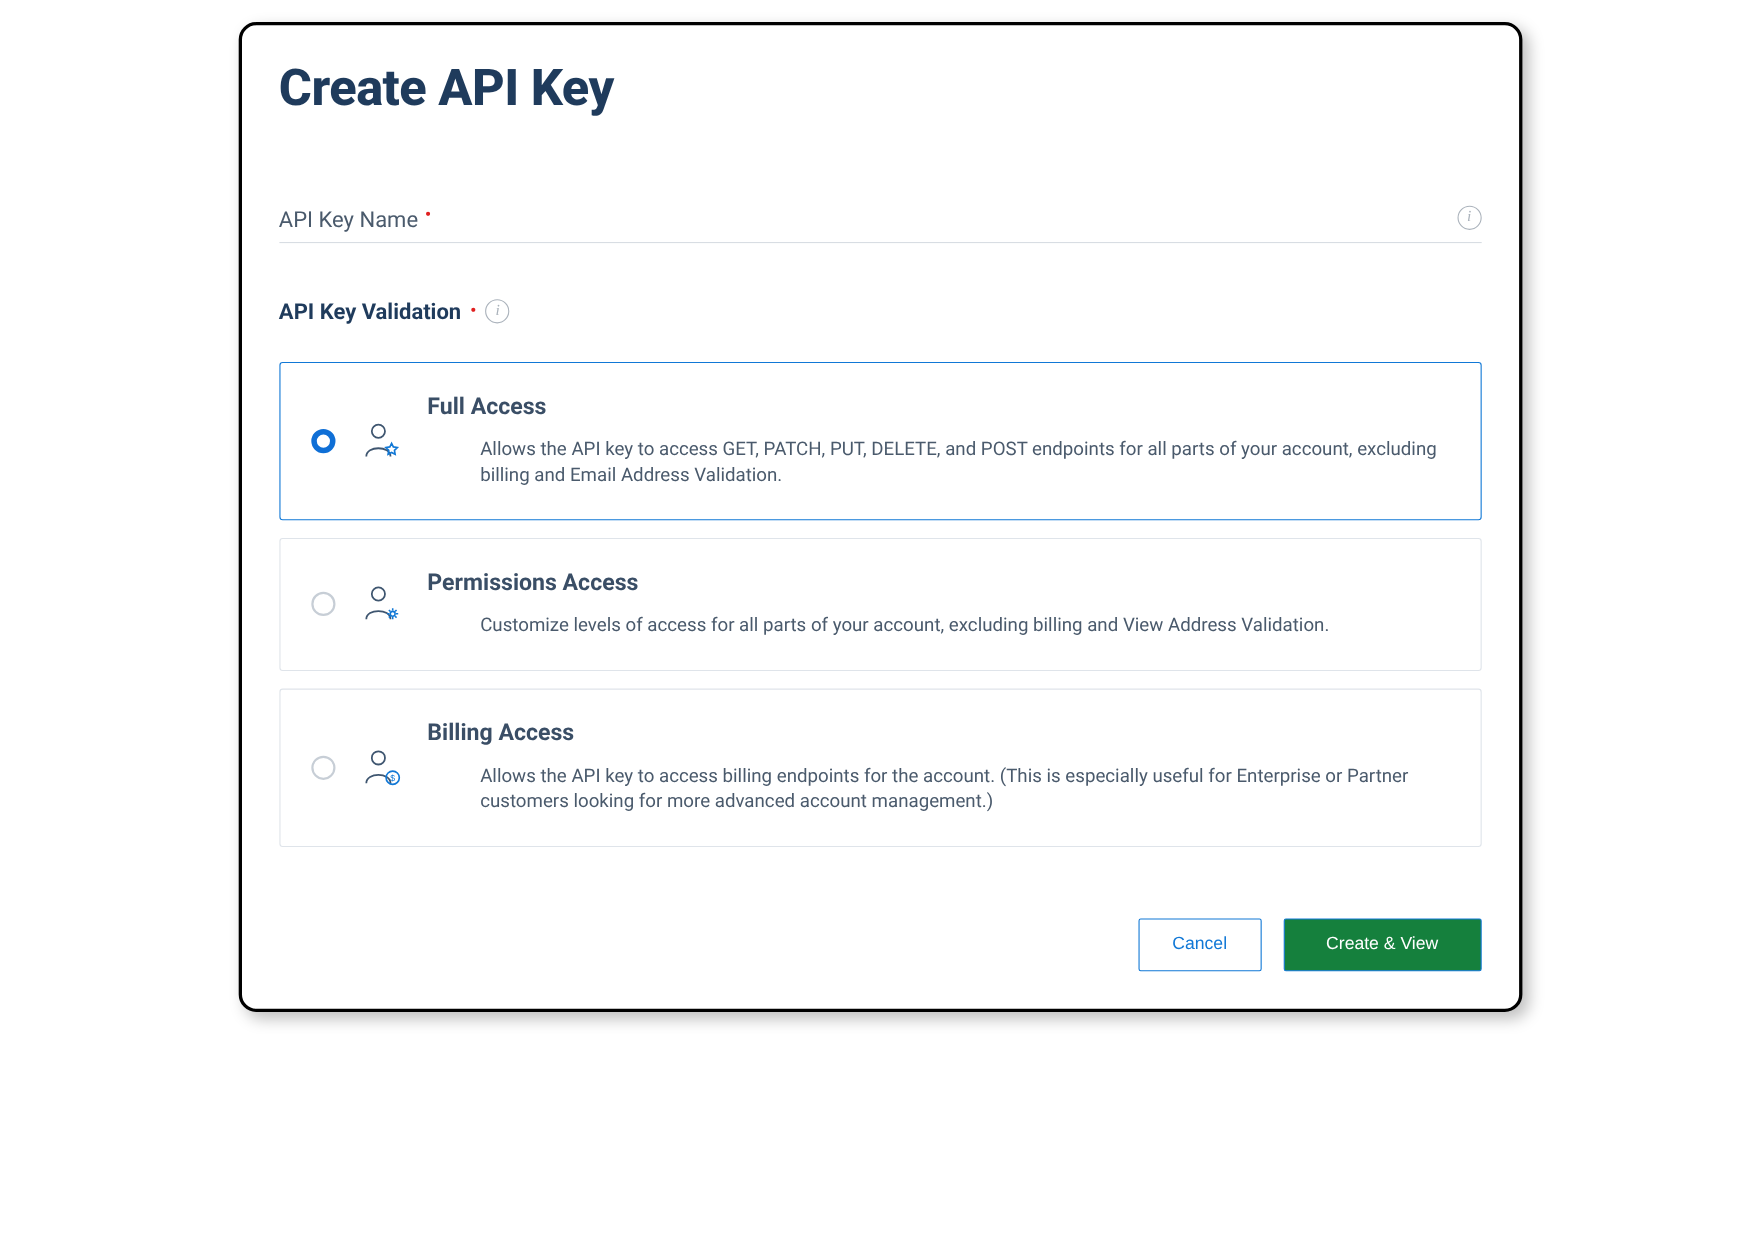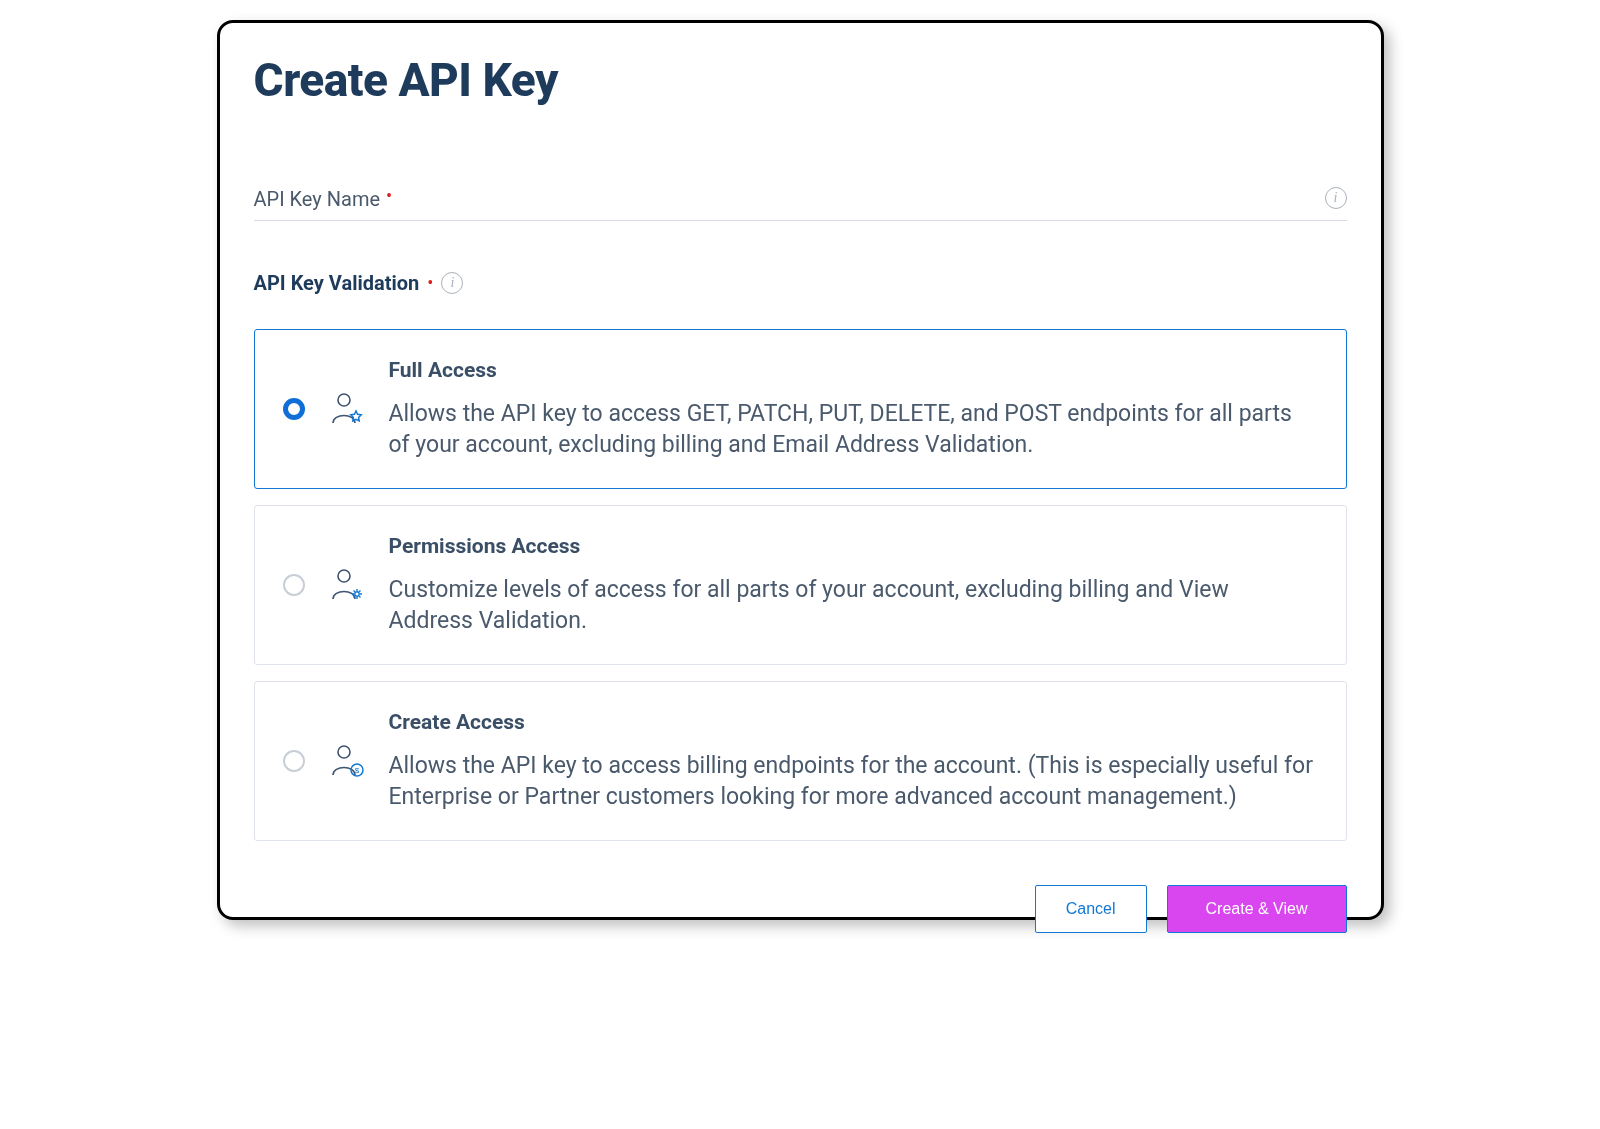--- a/index.html
+++ b/index.html
@@ -122,23 +122,24 @@
   .option-text {
     flex: 1;
   }
   .option-title {
     font-size: 21px;
     font-weight: 700;
     color: #3a4e66;
     margin-bottom: 16px;
   }
   .option-desc {
-    font-size: 23px;
+    font-size: 17px;
     color: #4a5a6c;
     line-height: 1.35;
+    margin-left: 48px;
   }
   .actions {
     display: flex;
     justify-content: flex-end;
     gap: 20px;
     margin-top: auto;
     padding-top: 28px;
   }
   .btn {
     font-size: 16px;
@@ -146,21 +147,21 @@
     padding: 14px 30px;
     border-radius: 2px;
     cursor: pointer;
   }
   .btn-secondary {
     background: #fff;
     color: #1178d6;
     border: 1.5px solid #1178d6;
   }
   .btn-primary {
-    background: #d946ef;
+    background: #15803d;
     color: #fff;
     border: 1.5px solid #1178d6;
     padding-left: 38px;
     padding-right: 38px;
   }
 </style>
 </head>
 <body>
 
 <div class="frame">
@@ -218,21 +219,21 @@
 
   <div class="option-card">
     <div class="radio"></div>
     <svg class="perm-icon" viewBox="0 0 36 36">
       <circle cx="15" cy="9" r="6" fill="none" stroke="#3f5670" stroke-width="1.6"></circle>
       <path d="M4 32 C4 22, 26 22, 26 32" fill="none" stroke="#3f5670" stroke-width="1.6"></path>
       <circle cx="28" cy="27" r="6" fill="none" stroke="#1178d6" stroke-width="1.5"></circle>
       <text x="28" y="30" font-size="8" text-anchor="middle" fill="#1178d6" font-family="Arial">$</text>
     </svg>
     <div class="option-text">
-      <div class="option-title">Create Access</div>
+      <div class="option-title">Billing Access</div>
       <div class="option-desc">Allows the API key to access billing endpoints for the account. (This is especially useful for Enterprise or Partner customers looking for more advanced account management.)</div>
     </div>
   </div>
 
   <div class="actions">
     <button class="btn btn-secondary">Cancel</button>
     <button class="btn btn-primary">Create &amp; View</button>
   </div>
 
 </div>

